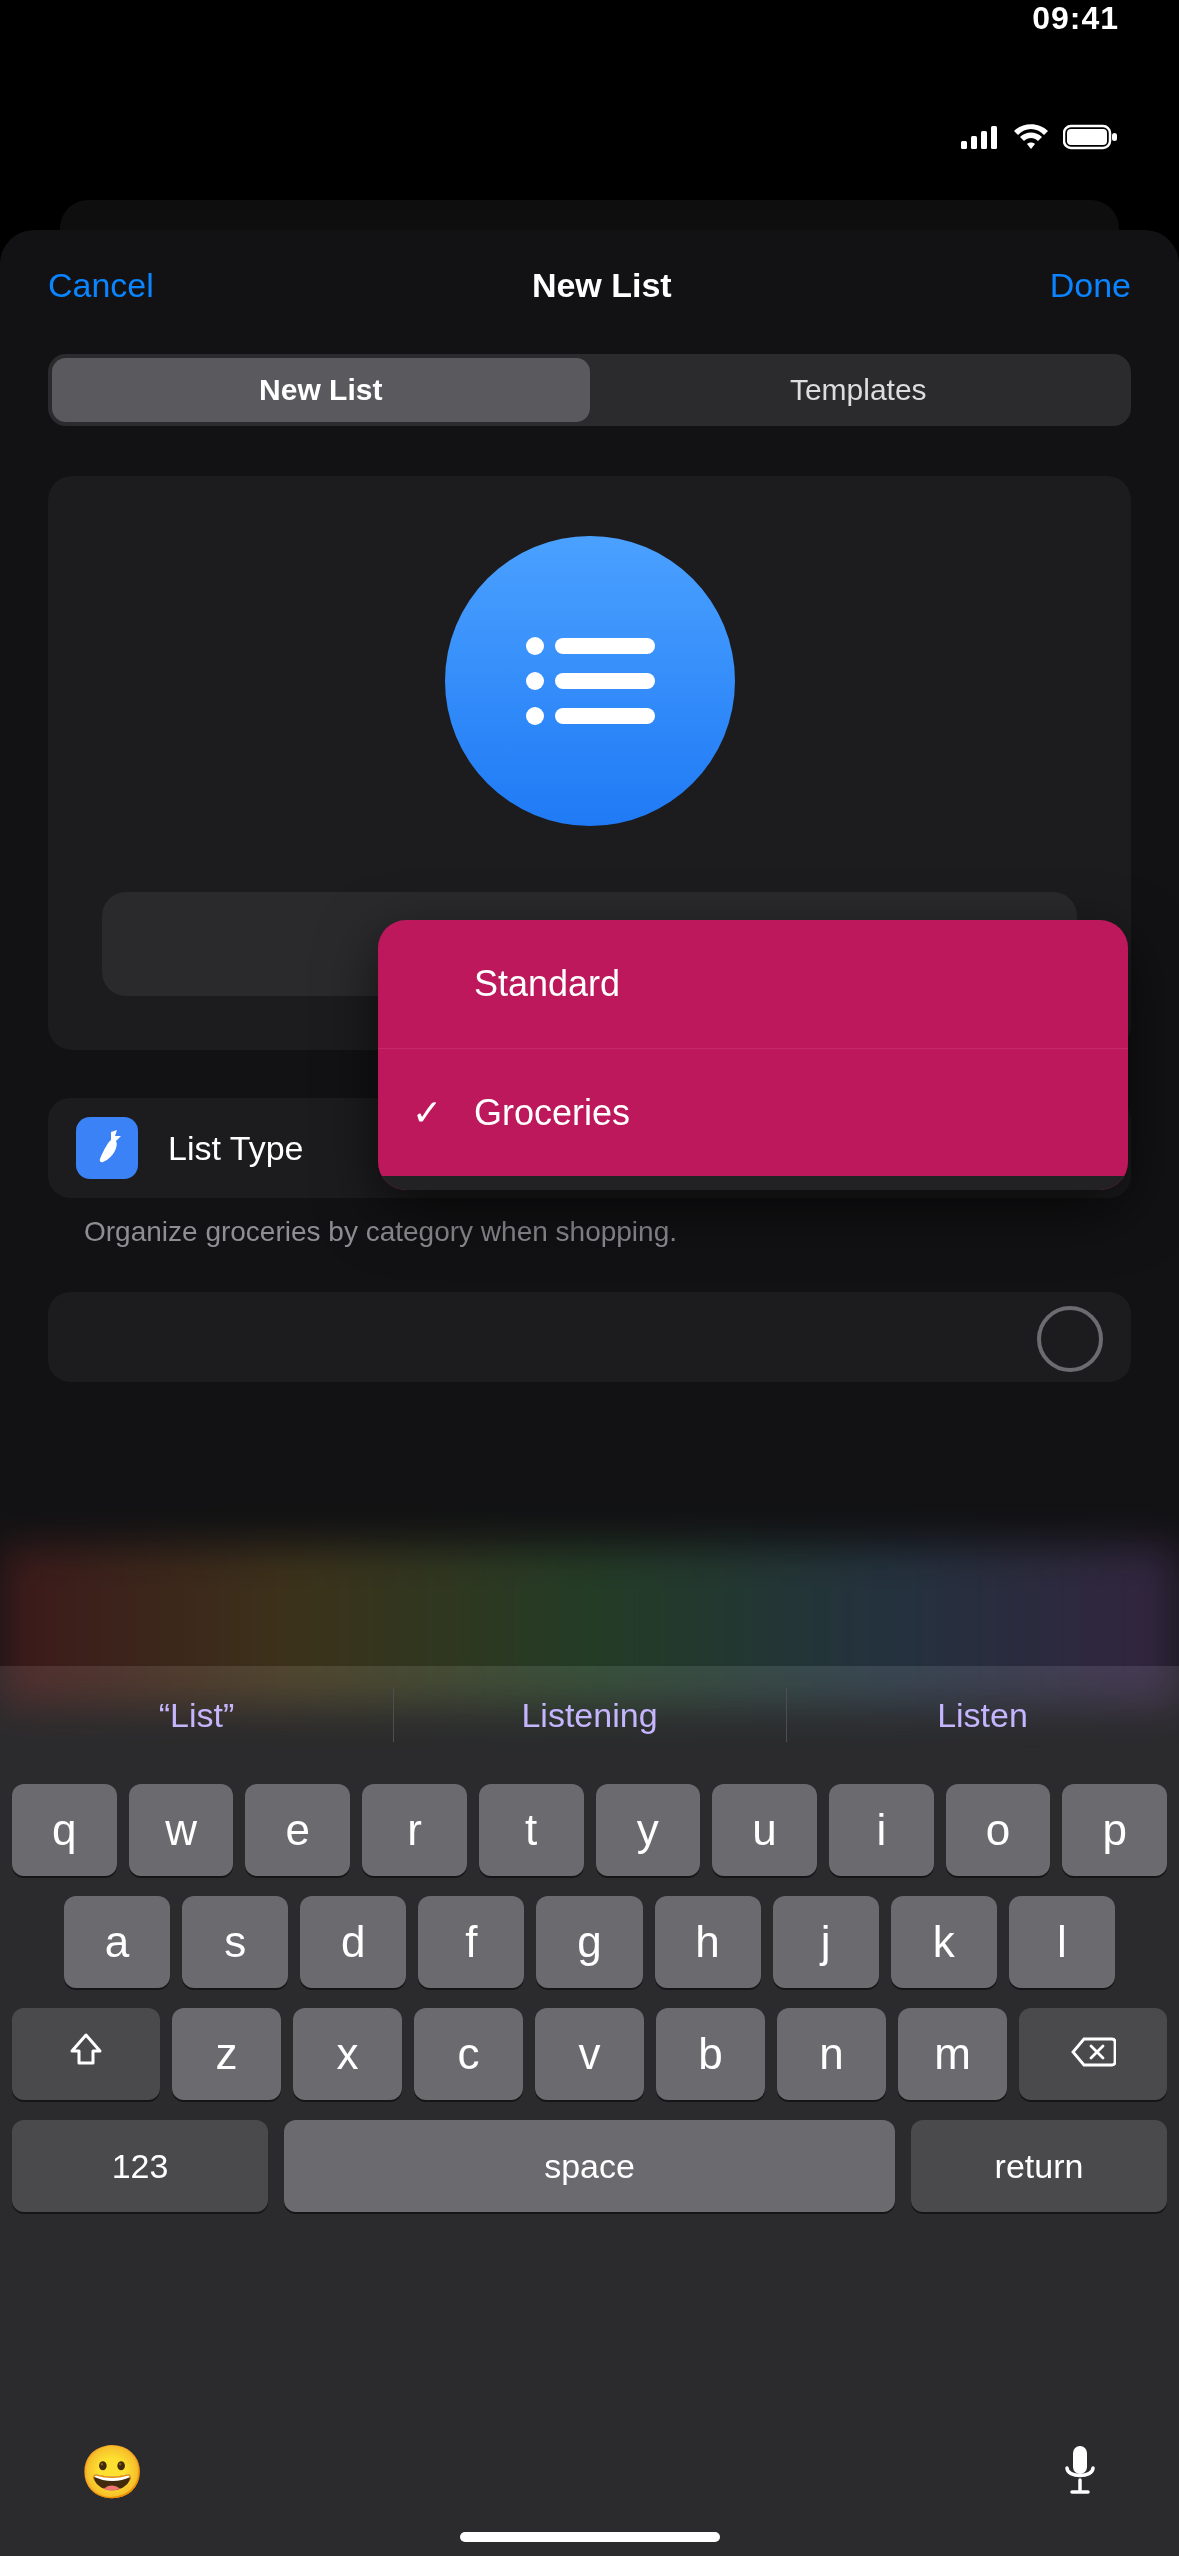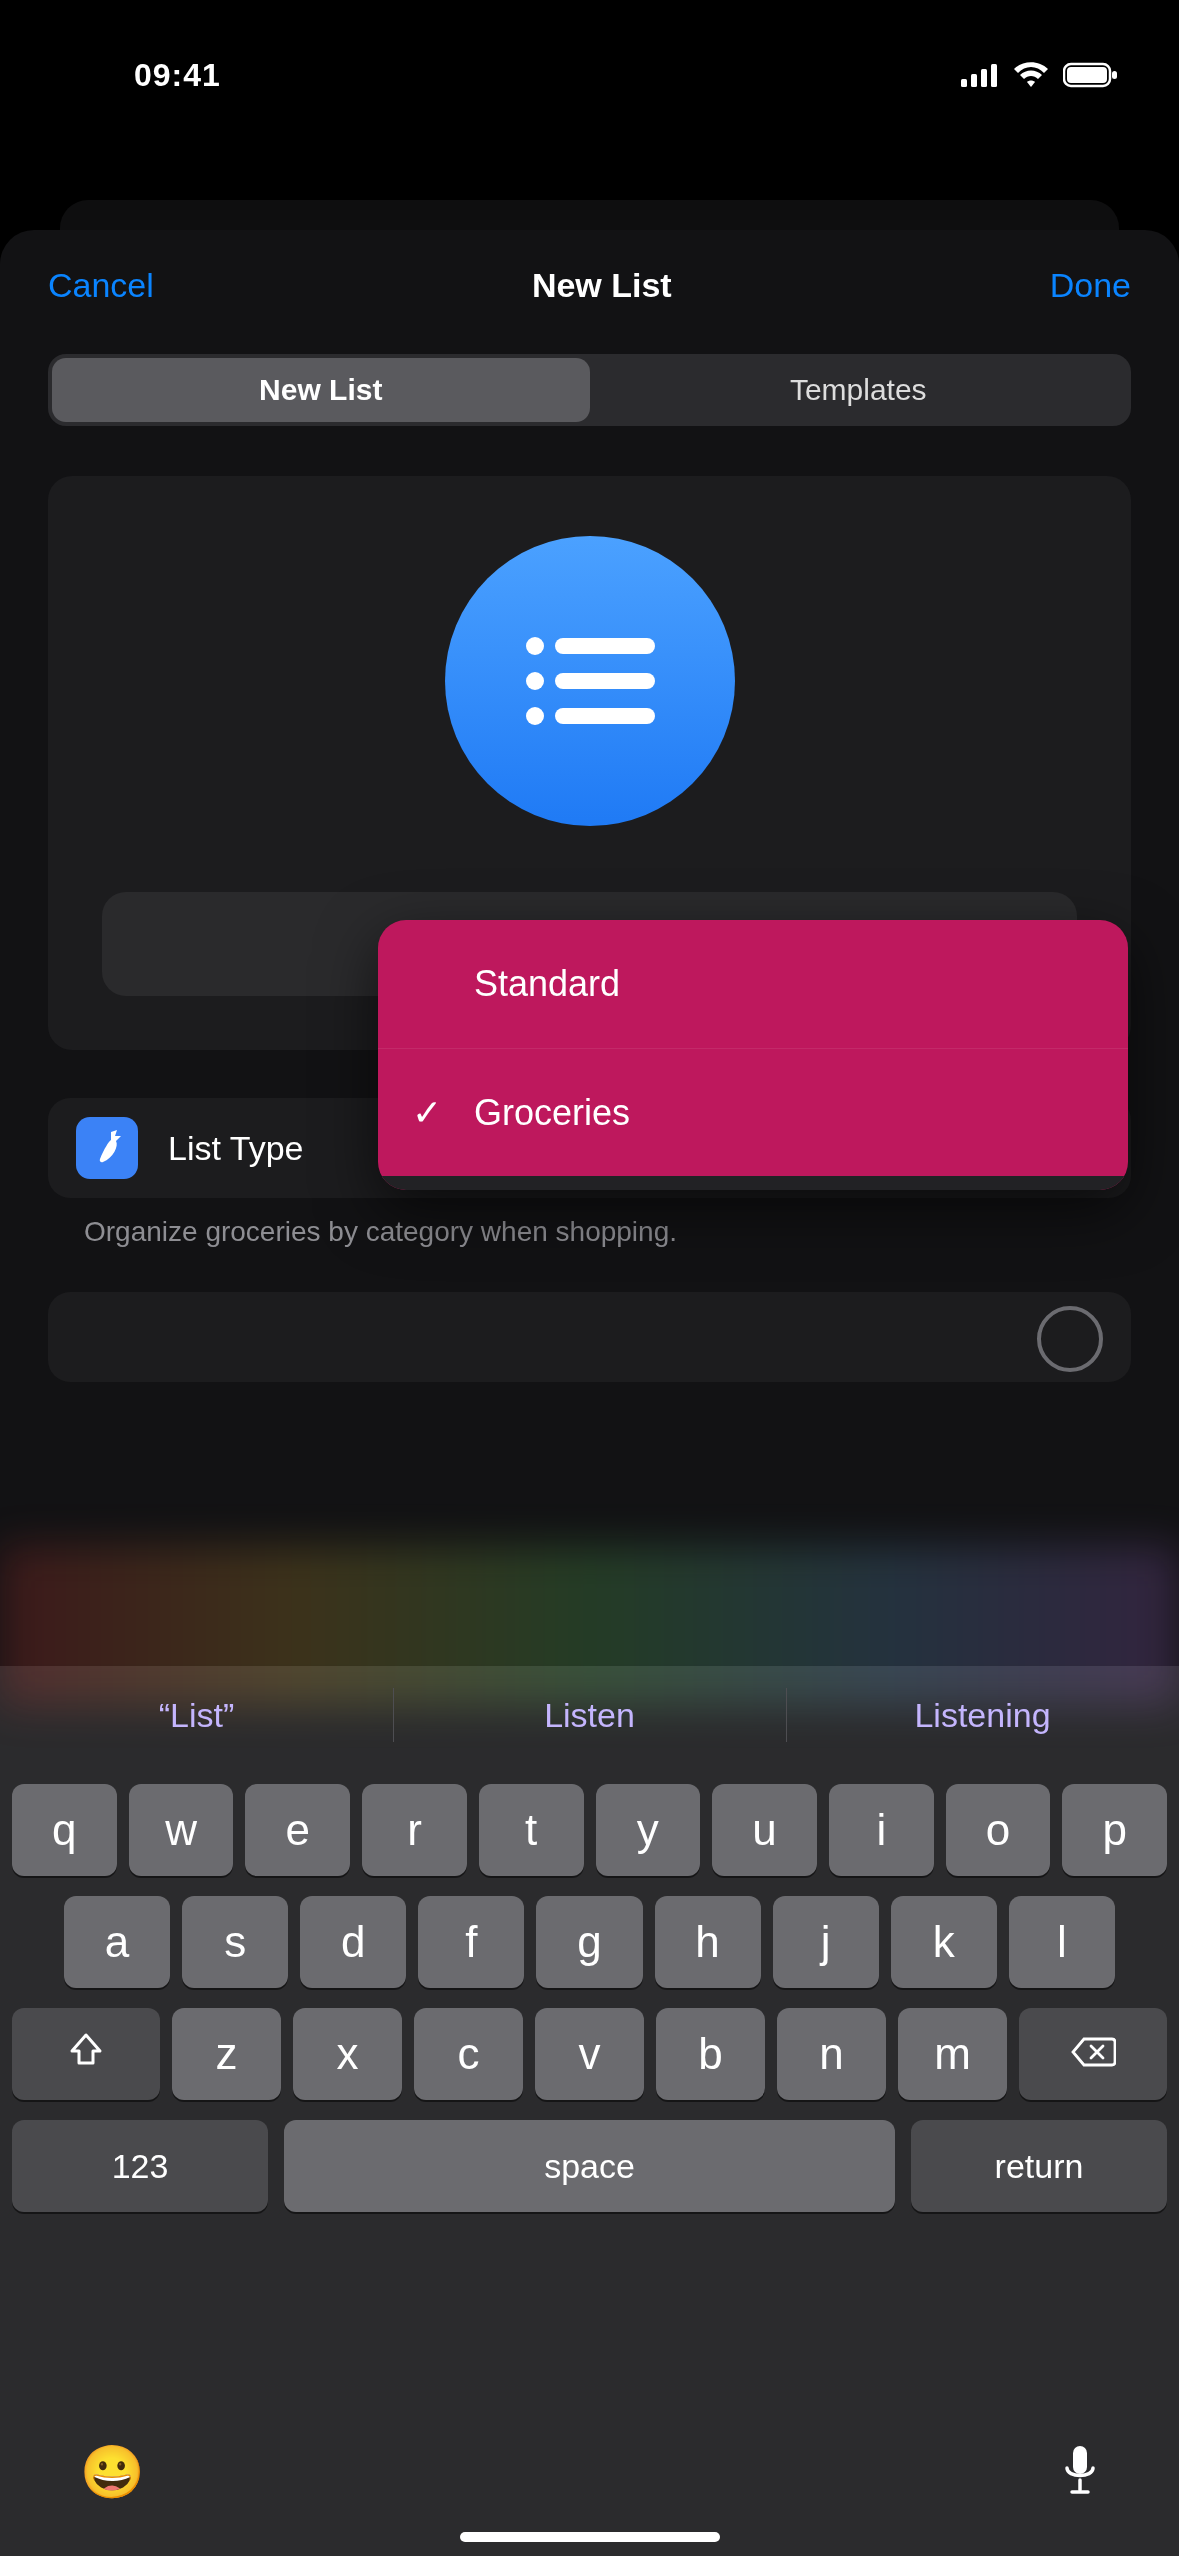--- a/index.html
+++ b/index.html
@@ -1,19 +1,19 @@
 <!DOCTYPE html>
 <html><head>
 <meta charset="utf-8">
 <style>
 * { margin: 0; padding: 0; box-sizing: border-box; font-family: -apple-system, "SF Pro Text", "Helvetica Neue", Arial, sans-serif; -webkit-font-smoothing: antialiased; }
 html, body { width: 1179px; height: 2556px; background: #000; color: #fff; overflow: hidden; }
 
 
-.status-bar { position: absolute; top: 0; left: 14px; right: 0; height: 150px; display: flex; align-items: center; justify-content: space-between; padding: 0 60px 0 120px; }
+.status-bar { position: absolute; top: 0; left: 4px; right: 0; height: 150px; display: flex; align-items: flex-end; justify-content: space-between; padding: 0 60px 0 120px; flex-direction: column; }
 .status-time { font-size: 32px; font-weight: 600; letter-spacing: 1px; }
 .status-right { display: flex; align-items: center; gap: 14px; }
 .signal-icon svg, .wifi-icon svg, .battery-icon svg { display: block; }
 
 
 .sheet-edge { position: absolute; top: 200px; left: 60px; right: 60px; height: 40px; background: #1a1a1c; border-radius: 28px 28px 0 0; opacity: .55; }
 
 
 .sheet { position: absolute; top: 230px; left: 0; right: 0; bottom: 0; background: #121214; border-radius: 34px 34px 0 0; }
 
@@ -177,22 +177,22 @@
     <span class="check">✓</span>
     <span>Groceries</span>
   </div>
   <div class="pop-group-divider"></div>
 </div>
 
 <div class="keyboard">
   <div class="kb-gradient"></div>
   <div class="suggestions">
     <div class="sug">“List”</div>
+    <div class="sug">Listening</div>
     <div class="sug">Listen</div>
-    <div class="sug">Listening</div>
   </div>
 
   <div class="krow r1">
     <div class="key">q</div>
     <div class="key">w</div>
     <div class="key">e</div>
     <div class="key">r</div>
     <div class="key">t</div>
     <div class="key">y</div>
     <div class="key">u</div>

